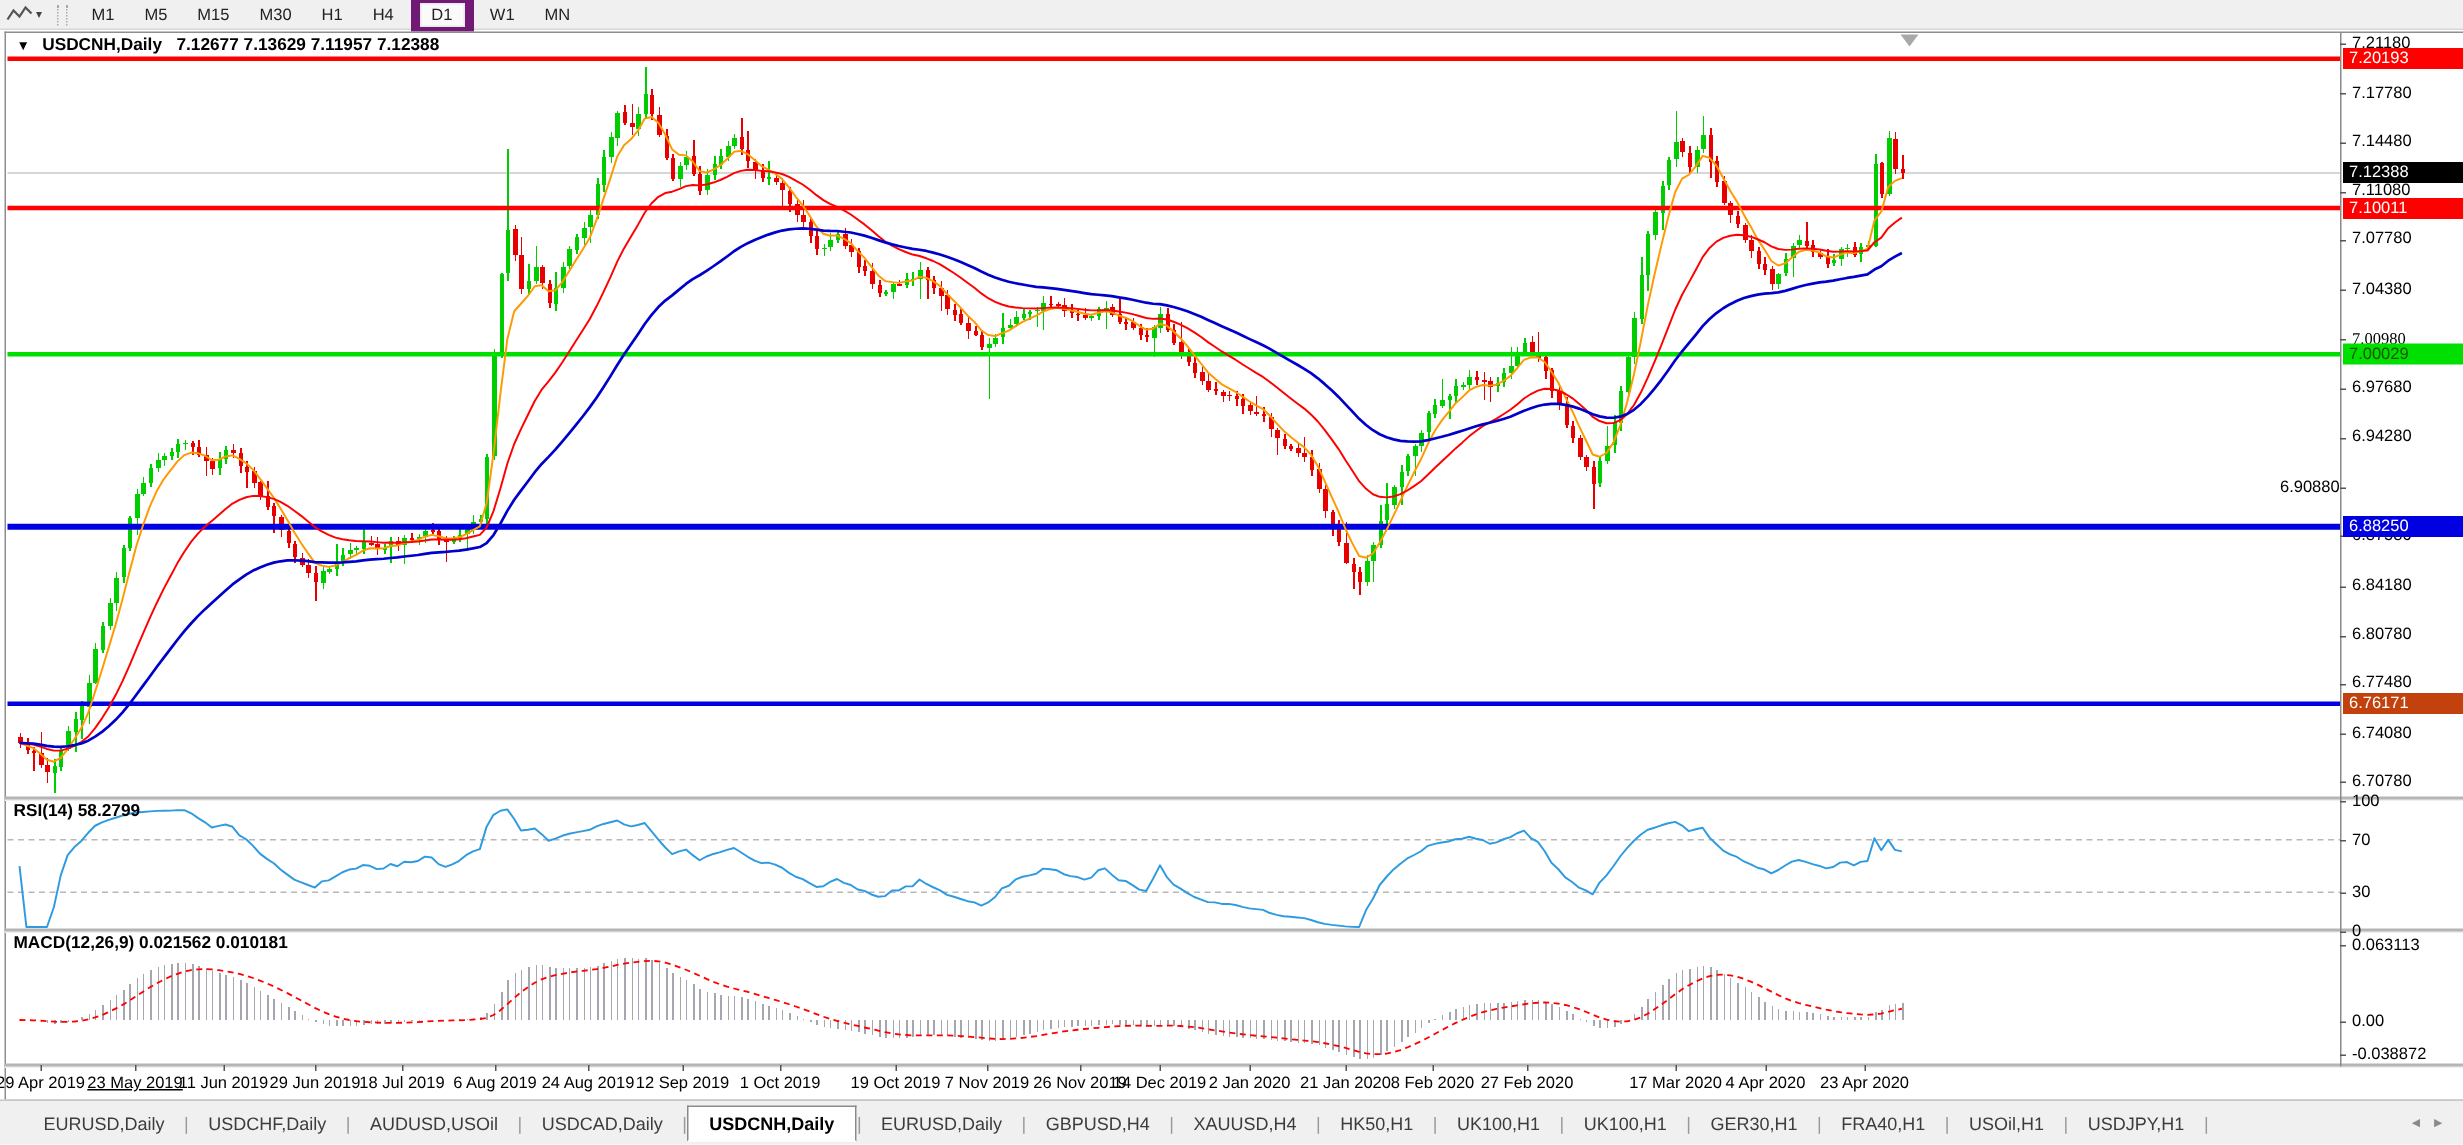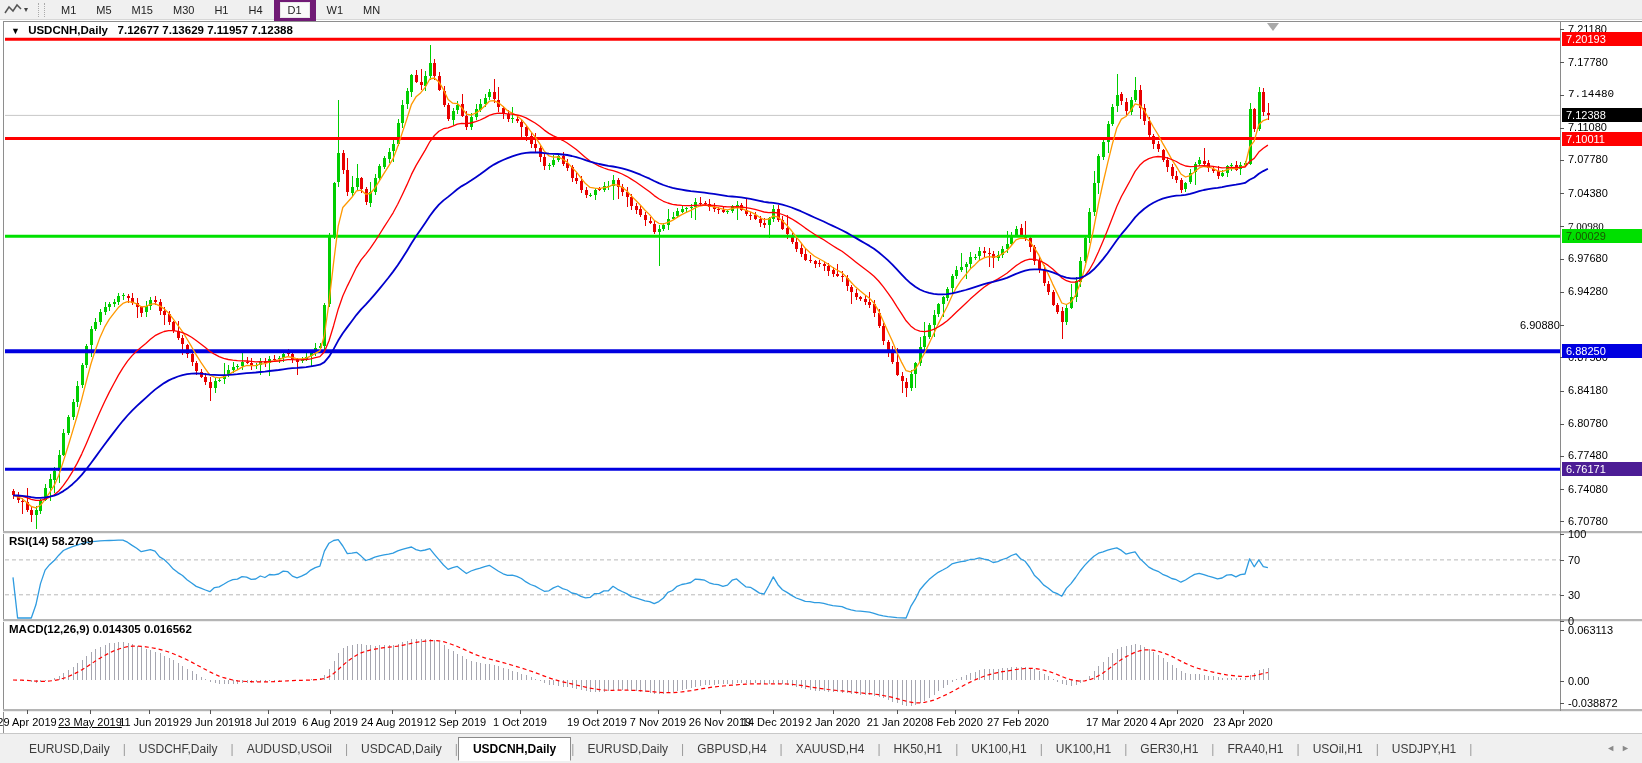--- a/index.html
+++ b/index.html
@@ -99,21 +99,21 @@
 <div class="pane-sep" style="top:619px;left:3px;"></div>
 <div class="pane-sep" style="top:709px;left:3px;"></div>
 <div class="vaxis-line" style="left:1560px;top:22px;"></div>
 
 <div id="overlay-labels">
     <div class="tick-mark" style="left:1560px;top:29.0px;"></div>
     <div class="tick-label" style="left:1568px;top:22.5px;">7.21180</div>
     <div class="tick-mark" style="left:1560px;top:62.2px;"></div>
     <div class="tick-label" style="left:1568px;top:55.7px;">7.17780</div>
     <div class="tick-mark" style="left:1560px;top:94.5px;"></div>
-    <div class="tick-label" style="left:1568px;top:88.0px;font-family:Liberation Mono, monospace;">7.14480</div>
+    <div class="tick-label" style="left:1568px;top:88.0px;">7.14480</div>
     <div class="tick-mark" style="left:1560px;top:127.7px;"></div>
     <div class="tick-label" style="left:1568px;top:121.2px;">7.11080</div>
     <div class="tick-mark" style="left:1560px;top:159.9px;"></div>
     <div class="tick-label" style="left:1568px;top:153.4px;">7.07780</div>
     <div class="tick-mark" style="left:1560px;top:193.1px;"></div>
     <div class="tick-label" style="left:1568px;top:186.6px;">7.04380</div>
     <div class="tick-mark" style="left:1560px;top:226.4px;"></div>
     <div class="tick-label" style="left:1568px;top:219.9px;font-family:Liberation Serif, serif;">7.00980</div>
     <div class="tick-mark" style="left:1560px;top:258.6px;"></div>
     <div class="tick-label" style="left:1568px;top:252.1px;">6.97680</div>
@@ -130,21 +130,21 @@
     <div class="tick-mark" style="left:1560px;top:455.9px;"></div>
     <div class="tick-label" style="left:1568px;top:449.4px;">6.77480</div>
     <div class="tick-mark" style="left:1560px;top:489.2px;"></div>
     <div class="tick-label" style="left:1568px;top:482.7px;">6.74080</div>
     <div class="tick-mark" style="left:1560px;top:521.4px;"></div>
     <div class="tick-label" style="left:1568px;top:514.9px;">6.70780</div>
     <div class="badge" style="left:1562px;top:32.1px;background:#ff0000;color:#ffffff;">7.20193</div>
     <div class="badge" style="left:1562px;top:131.6px;background:#ff0000;color:#ffffff;">7.10011</div>
     <div class="badge" style="left:1562px;top:229.1px;background:#00e000;color:#1a5200;">7.00029</div>
     <div class="badge" style="left:1562px;top:344.2px;background:#0000e0;color:#ffffff;">6.88250</div>
-    <div class="badge" style="left:1562px;top:462.2px;background:#4c1d95;color:#ffffff;">6.76171</div>
+    <div class="badge" style="left:1562px;top:462.2px;background:#c2410c;color:#ffffff;">6.76171</div>
     <div class="badge" style="left:1562px;top:108.4px;background:#000;color:#fff;">7.12388</div>
     <div class="tick-label" style="left:1568px;top:527.7px;">100</div>
     <div class="tick-mark" style="left:1560px;top:533.7px;"></div>
     <div class="tick-label" style="left:1568px;top:553.9px;">70</div>
     <div class="tick-mark" style="left:1560px;top:559.9px;"></div>
     <div class="tick-label" style="left:1568px;top:588.8px;">30</div>
     <div class="tick-mark" style="left:1560px;top:594.8px;"></div>
     <div class="tick-label" style="left:1568px;top:615.0px;">0</div>
     <div class="tick-mark" style="left:1560px;top:621.0px;"></div>
     <div class="tick-label" style="left:1568px;top:624px;">0.063113</div>
@@ -189,21 +189,21 @@
     <div class="date-label" style="left:1018px;top:716px;">27 Feb 2020</div>
     <div class="date-tick" style="left:1117px;top:710px;"></div>
     <div class="date-label" style="left:1117px;top:716px;">17 Mar 2020</div>
     <div class="date-tick" style="left:1177px;top:710px;"></div>
     <div class="date-label" style="left:1177px;top:716px;">4 Apr 2020</div>
     <div class="date-tick" style="left:1243px;top:710px;"></div>
     <div class="date-label" style="left:1243px;top:716px;">23 Apr 2020</div>
   </div>
 
 <div class="pane-label" style="top:535px;">RSI(14) 58.2799</div>
-<div class="pane-label" style="top:623px;">MACD(12,26,9) 0.014305 0.016562</div>
+<div class="pane-label" style="top:623px;">MACD(12,26,9) 0.021562 0.010181</div>
 
 <div class="tabbar">
   <span id="tab-strip" style="display:flex;align-items:center;margin-left:16px;">
       <span class="tab">EURUSD,Daily</span>
       <span class="tab-sep">|</span>
       <span class="tab">USDCHF,Daily</span>
       <span class="tab-sep">|</span>
       <span class="tab">AUDUSD,USOil</span>
       <span class="tab-sep">|</span>
       <span class="tab">USDCAD,Daily</span>

